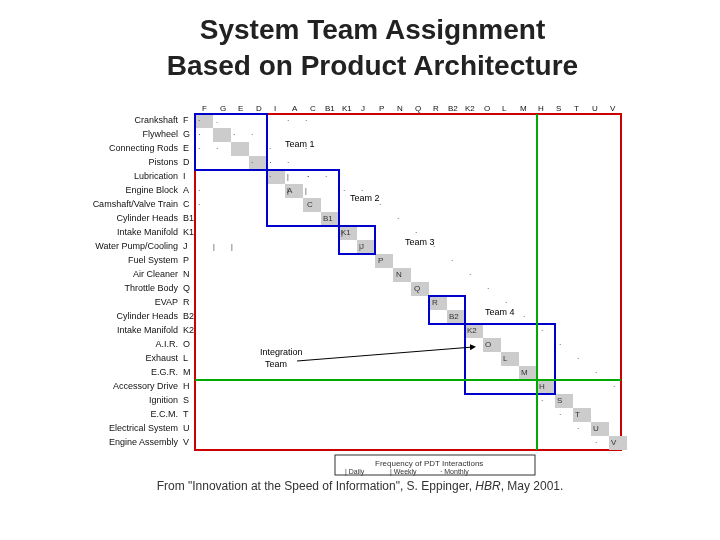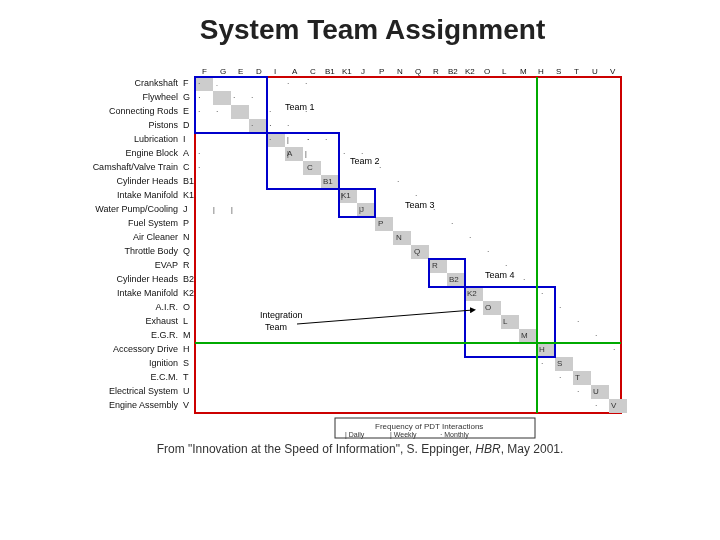--- a/index.html
+++ b/index.html
@@ -40,20 +40,21 @@
       font-style: normal;
     }
     .caption em {
     }
   </style>
 </head>
 <body>
 
 <div class="title">
   <div>System Team Assignment</div>
+  <div>Based on Product Architecture</div>
 </div>
 
 <div class="main-content">
   <div class="matrix-container">
     <svg width="590" height="385" xmlns="http://www.w3.org/2000/svg" style="font-family: Arial, sans-serif;">
 
       <defs>
         <style>
           .lbl { font-size: 9px; fill: #111; }
           .clbl { font-size: 8px; fill: #111; }

